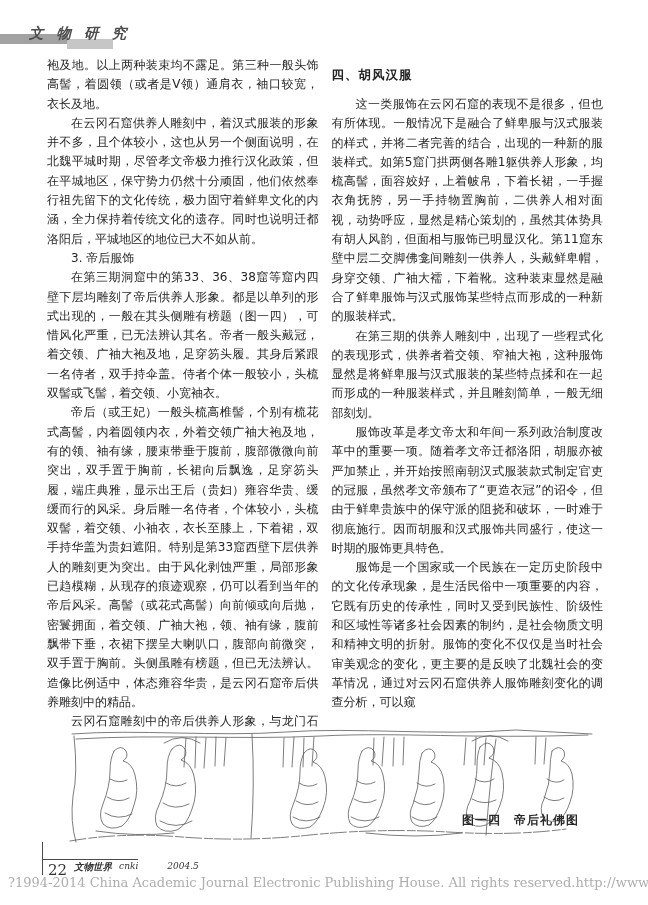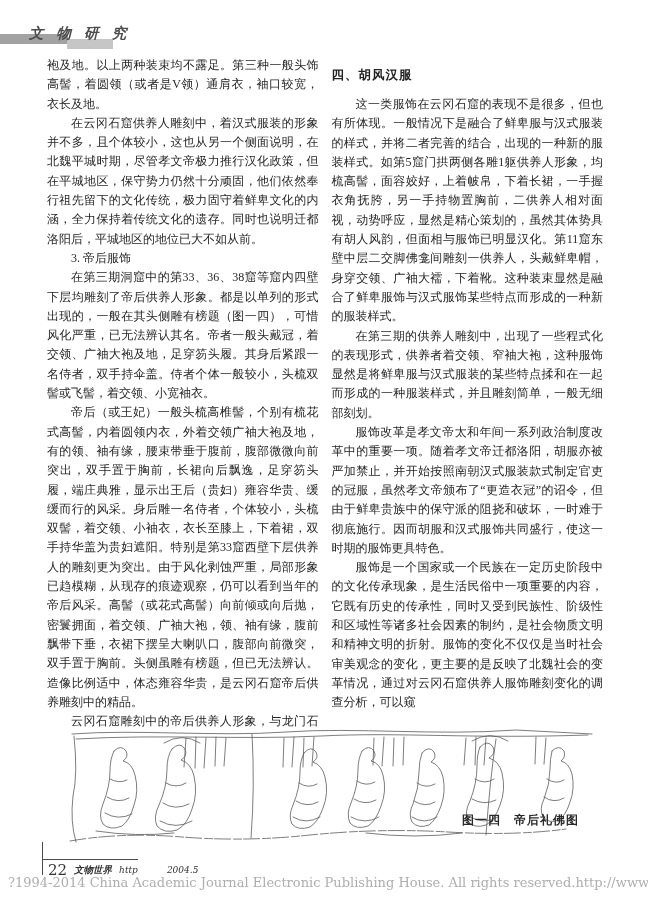--- a/index.html
+++ b/index.html
@@ -10,21 +10,21 @@
   
   .hdr-bar-dark{position:absolute;left:0;top:34px;width:68px;height:10px;background:#a2a2a2;}
   .hdr-bar-light{position:absolute;left:67px;top:39px;width:46px;height:10px;background:#c6c6c6;}
   .hdr-title{
     position:absolute;left:29px;top:24px;font-size:14.5px;font-weight:bold;font-style:italic;
     color:#4d4d4d;letter-spacing:4px;white-space:nowrap;
   }
   
   .columns{
     position:absolute;left:47px;top:56px;width:556px;height:672px;
-    display:flex;gap:13px;overflow:hidden;font-family:Liberation Serif, serif;
+    display:flex;gap:13px;overflow:hidden;
   }
   .col{flex:1;min-width:0;}
   .col p{
     margin:0;font-size:12px;line-height:19.3px;color:#262626;
     text-align:justify;text-justify:inter-character;word-break:break-all;
   }
   .col p.indent{text-indent:2em;}
   .col .sec-heading{
     margin:11px 0;font-size:12.5px;font-weight:bold;color:#222;
     letter-spacing:1px;
@@ -32,21 +32,21 @@
   
   .figure-wrap{position:absolute;left:66px;top:725px;width:532px;height:128px;}
   .figure-caption{
     position:absolute;left:462px;top:812px;font-size:12px;font-weight:bold;color:#2a2a2a;
     white-space:nowrap;letter-spacing:1px;
   }
   
   .footer-vline{position:absolute;left:42px;top:842px;width:1px;height:33px;background:#4a4a4a;}
   .footer-hline{position:absolute;left:42px;top:859px;width:96px;height:1px;background:#4a4a4a;}
   .footer-info{
-    position:absolute;left:48px;top:861px;display:flex;align-items:center;gap:7px;white-space:nowrap;
+    position:absolute;left:48px;top:861px;display:flex;align-items:flex-start;gap:7px;white-space:nowrap;
   }
   .footer-page{font-family:"DejaVu Serif",serif;font-size:15px;color:#333;}
   .footer-journal{font-size:9.5px;font-weight:bold;font-style:italic;color:#333;}
   .footer-abbr{font-family:"DejaVu Serif",serif;font-size:9px;font-style:italic;color:#333;}
   .footer-issue{font-family:"DejaVu Serif",serif;font-size:9px;font-style:italic;font-weight:normal;color:#333;margin-left:22px;}
   .copyright-row{
     position:absolute;left:8px;top:875px;width:560px;display:flex;justify-content:space-between;
     font-family:"DejaVu Serif",serif;font-size:13px;color:#aeaeae;white-space:nowrap;
   }
 </style>
@@ -121,19 +121,19 @@
     </g>
   </svg>
 </div>
 <div class="figure-caption">图一四　帝后礼佛图</div>
 
 <div class="footer-vline"></div>
 <div class="footer-hline"></div>
 <div class="footer-info">
   <span class="footer-page">22</span>
   <span class="footer-journal">文物世界</span>
-  <span class="footer-abbr">http</span>
+  <span class="footer-abbr">cnki</span>
   <span class="footer-issue">2004.5</span>
 </div>
 <div class="copyright-row">
   <span>?1994-2014 China Academic Journal Electronic Publishing House. All rights reserved.</span>
   <span>http://www.cnki.net</span>
 </div>
 
 </body></html>

